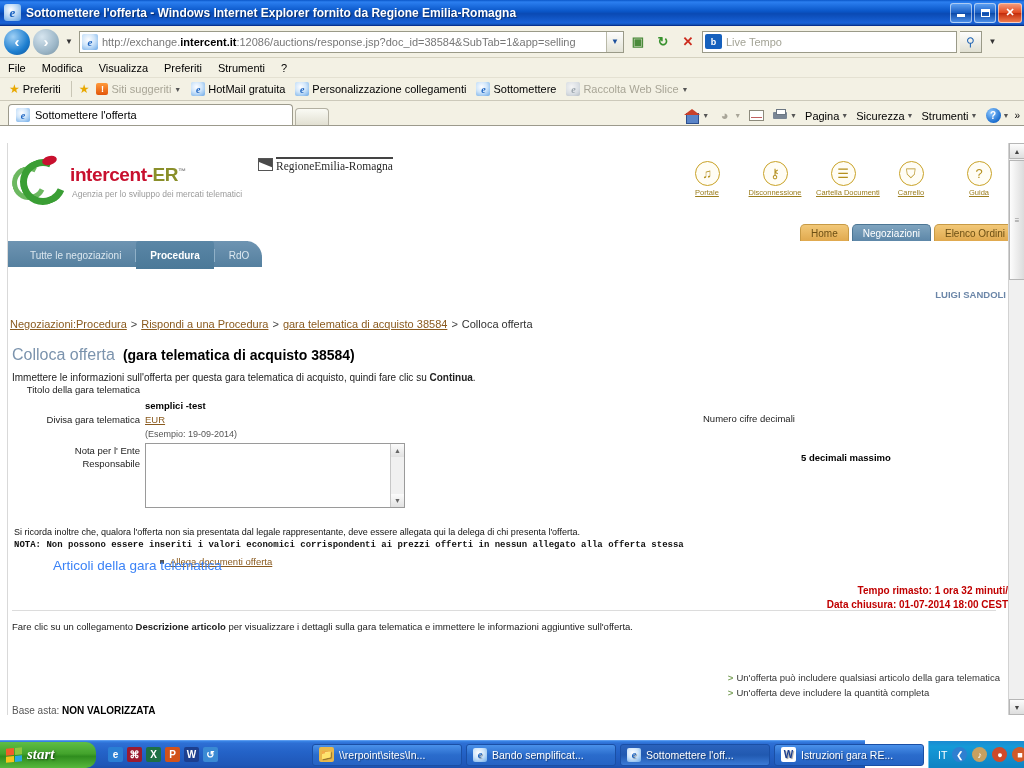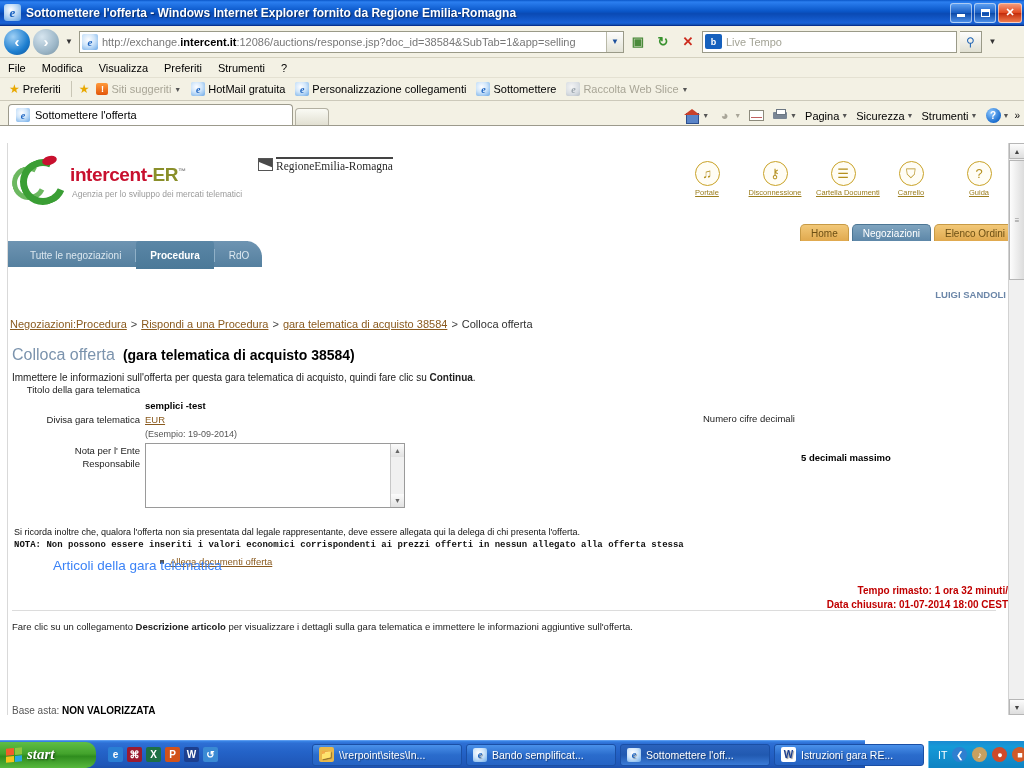--- a/index.html
+++ b/index.html
@@ -617,20 +617,24 @@
 
   <div class="h2">Articoli della gara telematica</div>
   <div class="h2line"></div>
   <div class="artnote"><span>Fare clic su un collegamento </span><b>Descrizione articolo</b><span> per visualizzare i dettagli sulla gara telematica e immettere le informazioni aggiuntive sull'offerta.</span></div>
 
   <div class="timer">
     <div>Tempo rimasto: 1 ora 32 minuti/</div>
     <div>Data chiusura: 01-07-2014 18:00 CEST</div>
   </div>
 
+  <div class="rules">
+    <div><span class="gt">&gt;</span><span>Un'offerta può includere qualsiasi articolo della gara telematica</span></div>
+    <div><span class="gt">&gt;</span><span>Un'offerta deve includere la quantità completa</span></div>
+  </div>
 
   <div class="baseasta"><span class="lbl">Base asta:</span> <span class="val">NON VALORIZZATA</span></div>
 
   <div class="pagescroll">
     <div class="psarrow">▲</div>
     <div class="psthumb">≡</div>
     <div class="psarrow psdown">▼</div>
   </div>
 
 

